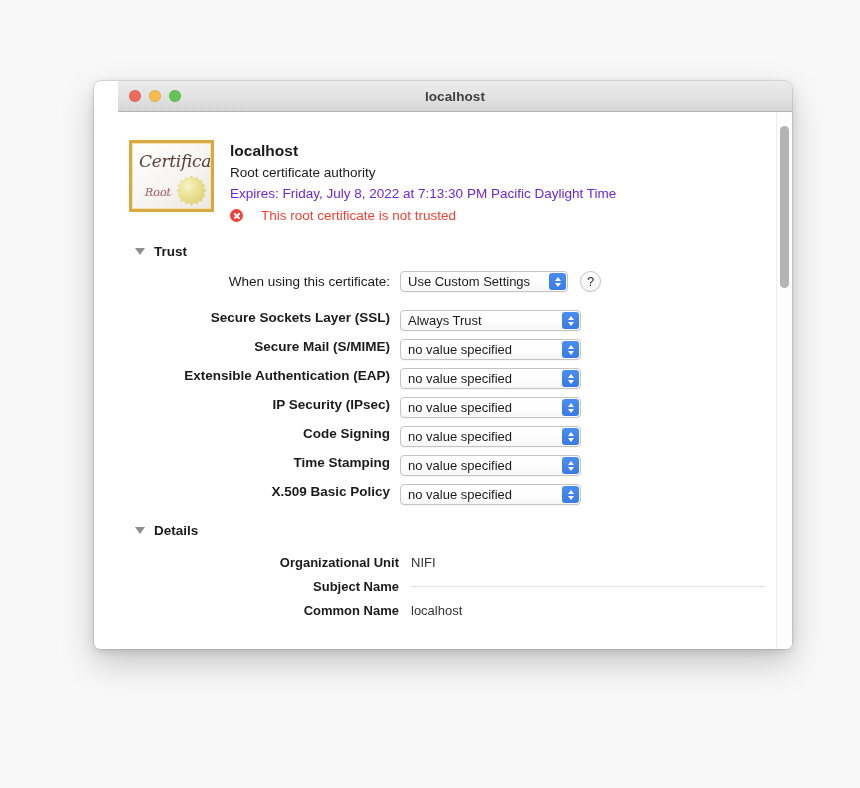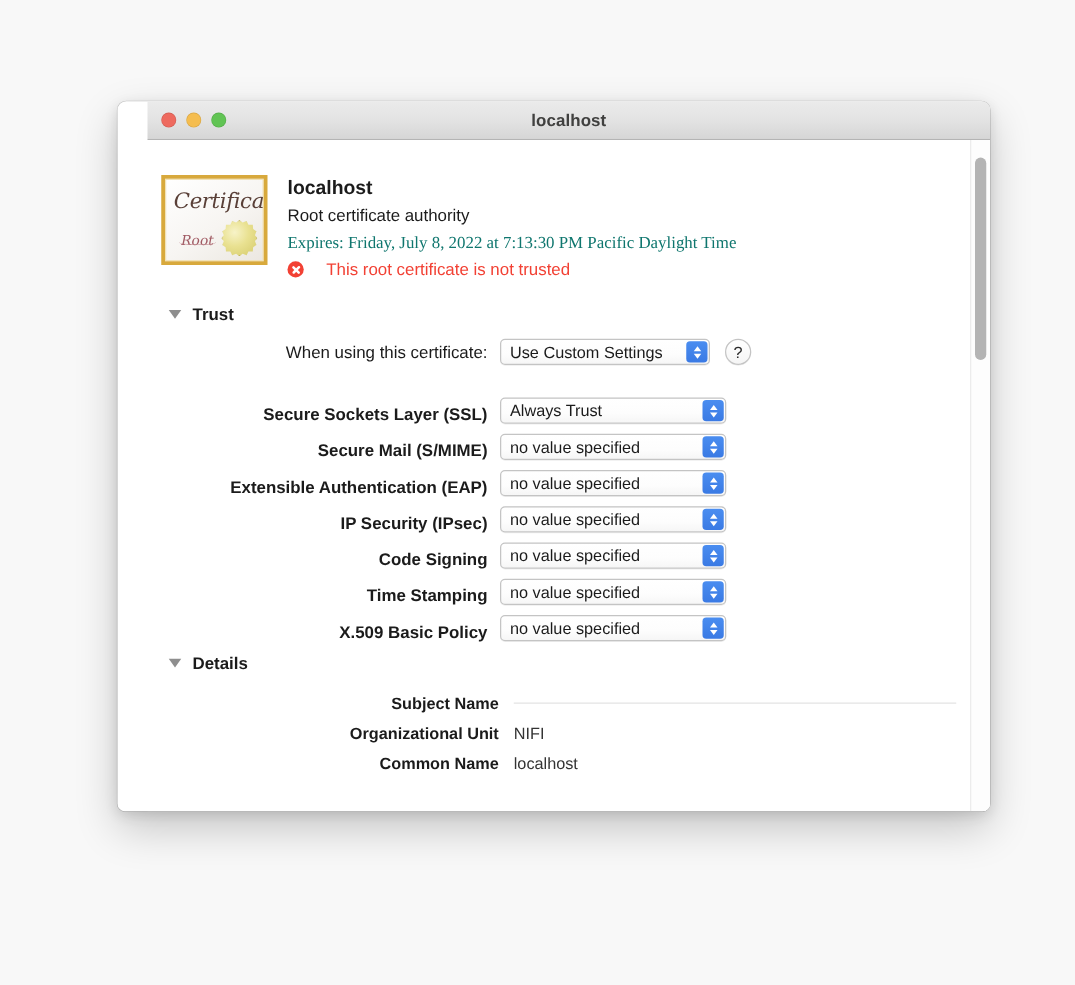--- a/index.html
+++ b/index.html
@@ -177,23 +177,22 @@
     line-height: 21px;
   }
   .cert-role {
     font-size: 13.5px;
     color: #1b1b1b;
     line-height: 21px;
     margin-top: 1px;
   }
   .cert-expires {
     font-size: 13.5px;
-    color: #0f766e;
+    color: #6d28d9;
     line-height: 21px;
-    font-family: Liberation Serif, serif;
   }
   .cert-warning {
     font-size: 13.5px;
     color: #f24134;
     line-height: 21px;
     display: flex;
     align-items: center;
     gap: 18px;
     margin-top: 1px;
   }
@@ -252,21 +251,21 @@
     text-align: right;
     font-size: 13.5px;
     color: #1b1b1b;
     padding-right: 10px;
     box-sizing: border-box;
   }
 
   .trust-rows { margin-top: 18px; }
   .trust-row {
     display: flex;
-    align-items: flex-end;
+    align-items: flex-start;
     height: 29px;
   }
   .trust-row .lbl {
     width: 282px;
     text-align: right;
     font-size: 13.5px;
     font-weight: bold;
     color: #1b1b1b;
     padding-right: 10px;
     box-sizing: border-box;
@@ -483,26 +482,26 @@
         </div>
       </div>
 
       <div class="section-head details">
         <span class="tri"></span>
         <span class="section-title">Details</span>
       </div>
 
       <div class="detail-rows">
         <div class="detail-row">
+          <span class="lbl">Organizational Unit</span>
+          <span class="val">NIFI</span>
+        </div>
+        <div class="detail-row">
           <span class="lbl">Subject Name</span>
           <span class="rule"></span>
-        </div>
-        <div class="detail-row">
-          <span class="lbl">Organizational Unit</span>
-          <span class="val">NIFI</span>
         </div>
         <div class="detail-row">
           <span class="lbl">Common Name</span>
           <span class="val">localhost</span>
         </div>
         <div class="detail-row spacer"></div>
 
       </div>
 
     </div>

